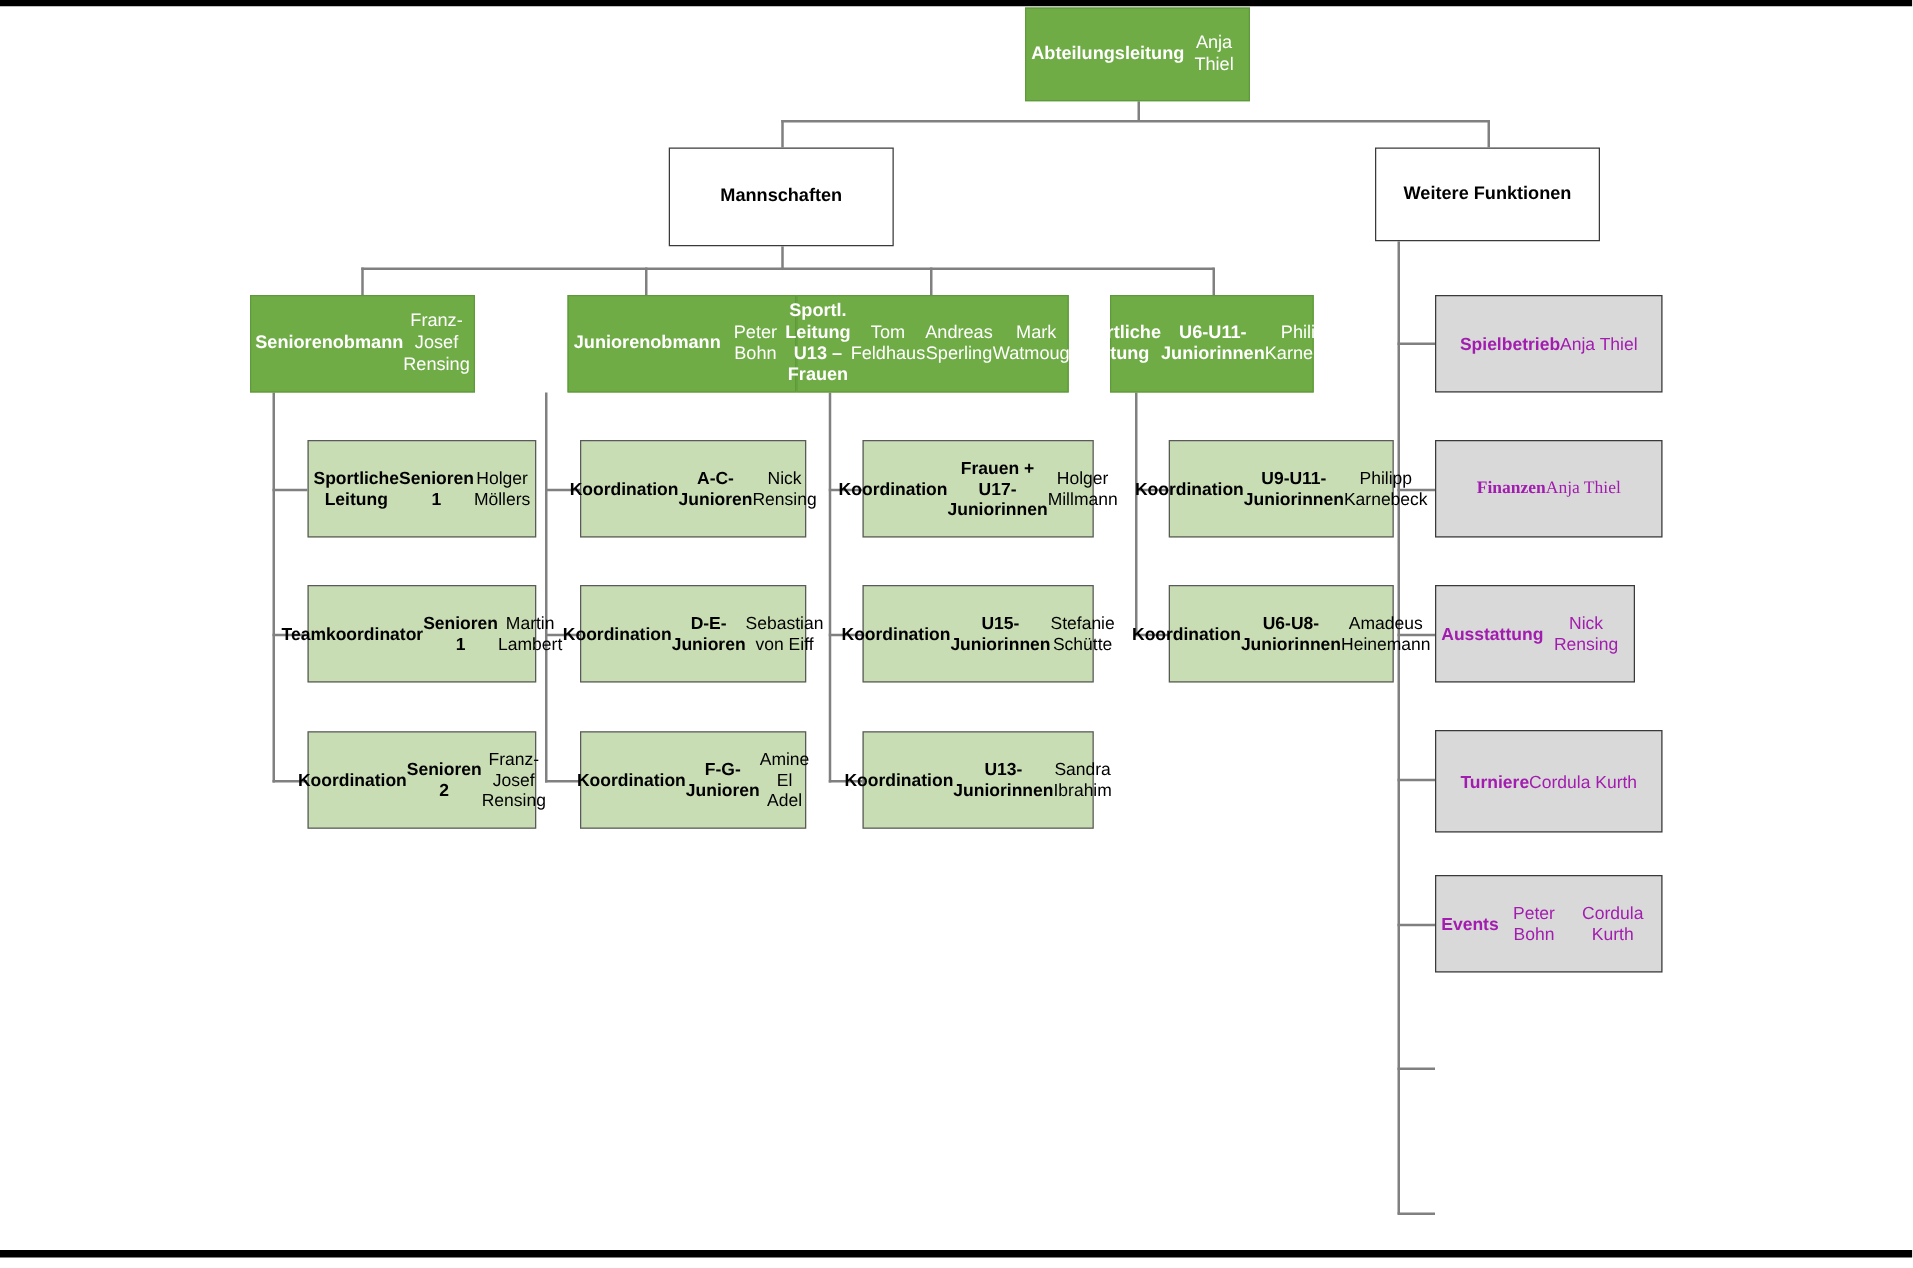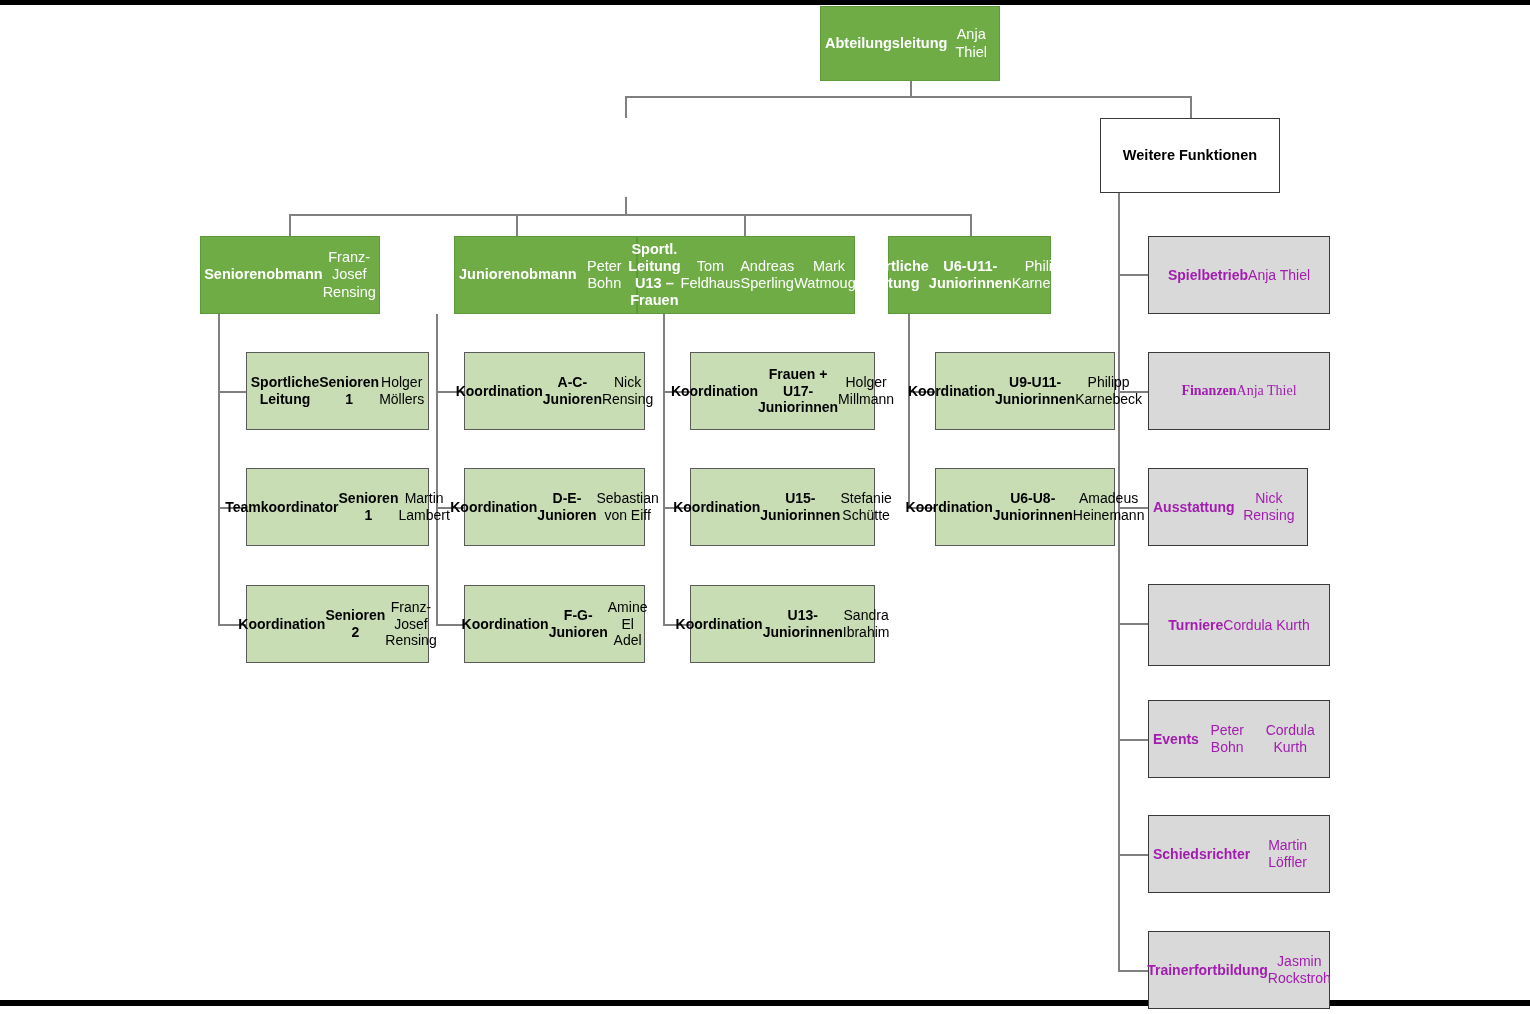--- a/index.html
+++ b/index.html
@@ -136,20 +136,23 @@
   <div class="conn h" style="left:1118px; top:623px; width:30px;"></div>
   <div class="conn h" style="left:1118px; top:739px; width:30px;"></div>
   <div class="conn h" style="left:1118px; top:854px; width:30px;"></div>
   <div class="conn h" style="left:1118px; top:970px; width:30px;"></div>
 
   <div class="node dark" style="left:820px; top:6px; width:180px; height:75px;">
     <span class="ttl">Abteilungsleitung</span>
     <span class="sub">Anja Thiel</span>
   </div>
 
+  <div class="node plain" style="left:535px; top:118px; width:180px; height:79px;">
+    <span class="ttl">Mannschaften</span>
+  </div>
 
   <div class="node plain" style="left:1100px; top:118px; width:180px; height:75px;">
     <span class="ttl">Weitere Funktionen</span>
   </div>
 
   <div class="node dark" style="left:200px; top:236px; width:180px; height:78px;">
     <span class="ttl">Seniorenobmann</span>
     <span class="sub">Franz-Josef Rensing</span>
   </div>
 
@@ -245,22 +248,14 @@
   </div>
   <div class="node gray" style="left:1148px; top:584px; width:182px; height:82px;">
     <span class="ttl">Turniere</span>
     <span class="sub">Cordula Kurth</span>
   </div>
   <div class="node gray" style="left:1148px; top:700px; width:182px; height:78px;">
     <span class="ttl">Events</span>
     <span class="sub">Peter Bohn</span>
     <span class="sub">Cordula Kurth</span>
   </div>
-  <div class="node gray" style="left:1148px; top:815px; width:182px; height:78px;">
-    <span class="ttl">Schiedsrichter</span>
-    <span class="sub">Martin Löffler</span>
-  </div>
-  <div class="node gray" style="left:1148px; top:931px; width:182px; height:78px;">
-    <span class="ttl">Trainerfortbildung</span>
-    <span class="sub">Jasmin Rockstroh</span>
-  </div>
 
 </div>
 
 </body></html>

